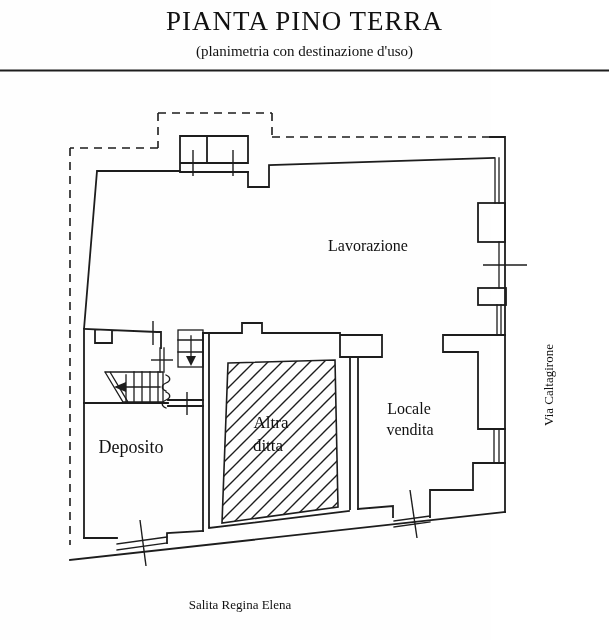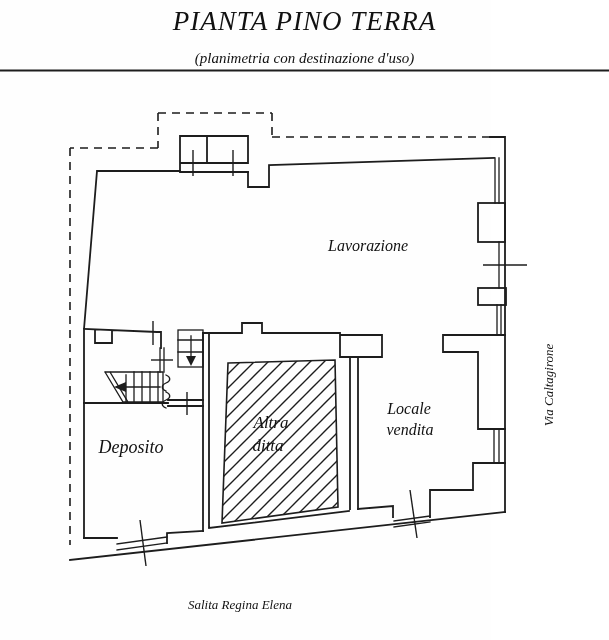--- a/index.html
+++ b/index.html
@@ -1,24 +1,24 @@
 <!DOCTYPE html>
 <html><head>
 <meta charset="utf-8">
 <style>
   html,body{margin:0;padding:0;}
   body{
     width:609px;height:640px;overflow:hidden;
     background:#ffffff;
     font-family:"Liberation Serif","DejaVu Serif",serif;
   }
-  .page{position:relative;width:491px;height:640px;background:#fefefe;font-style:italic;}
+  .page{position:relative;width:491px;height:640px;background:#fefefe;}
   .hdr{position:absolute;top:6px;left:0;width:609px;text-align:center;color:#111;}
   .hdr .title{font-size:27px;letter-spacing:1px;line-height:1.15;}
-  .hdr .subtitle{font-size:15px;margin-top:13px;}
+  .hdr .subtitle{font-size:15px;margin-top:6px;}
   svg{position:absolute;top:0;left:0;}
   svg text{font-family:"Liberation Serif","DejaVu Serif",serif;fill:#111;}
   .wall{stroke:#1d1d1d;stroke-width:1.8;fill:none;stroke-linecap:square;}
   .det{stroke:#1d1d1d;stroke-width:1.3;fill:none;stroke-linecap:square;}
   .dash{stroke:#1d1d1d;stroke-width:1.6;fill:none;stroke-dasharray:8 6;}
   .tick{stroke:#1d1d1d;stroke-width:1.4;fill:none;}
   .arrowhead{fill:#1d1d1d;stroke:none;}
 </style>
 </head>
 <body>

